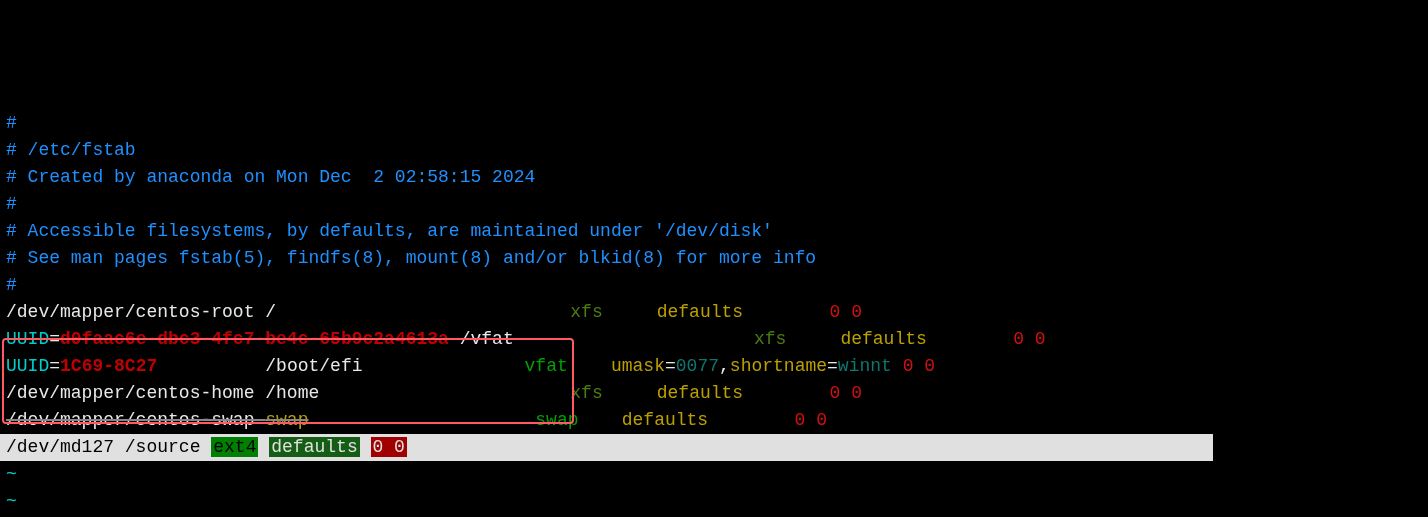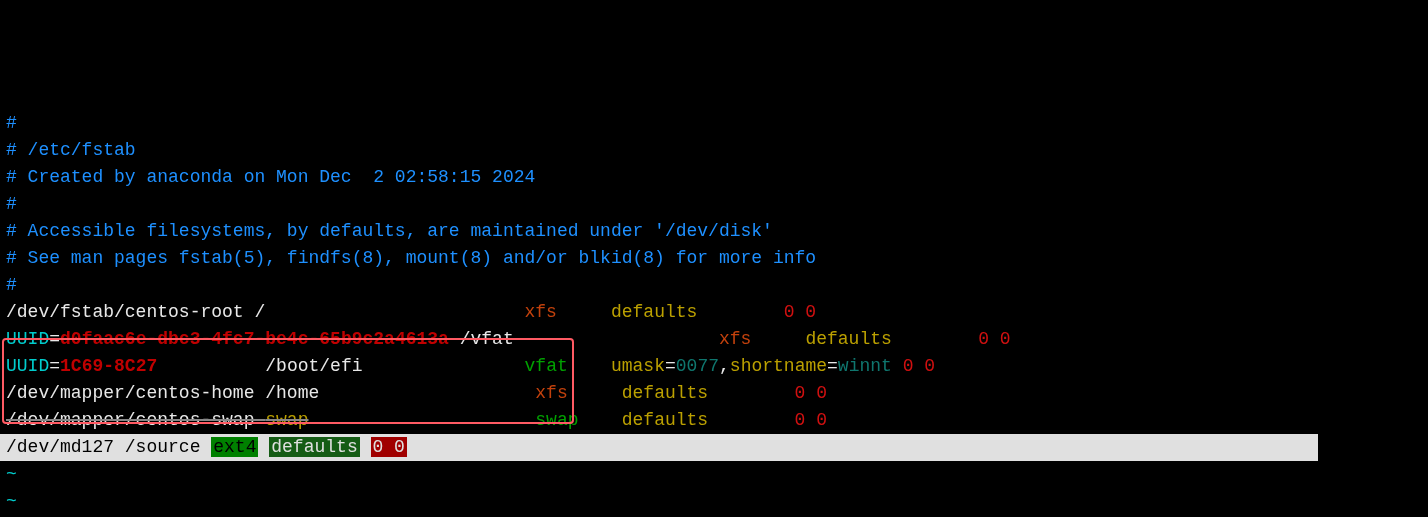--- a/index.html
+++ b/index.html
@@ -12,34 +12,34 @@
       width: 1428px;
       height: 517px;
       overflow: hidden;
       padding: 2px 6px;
     }
     .comment { color: #1e90ff; }
     .plain { color: #e8e8e8; }
     .key { color: #00cccc; margin-top: 34px; }
     .eq { color: #e8e8e8; }
     .uuid { color: #c00000; font-weight: bold; }
-    .fs-xfs { color: #c2410c; }
+    .fs-xfs { color: #4d7c0f; margin-left: 35px; }
     .fs-vfat { color: #00a000; }
     .fs-swap { color: #00a000; }
     .opt-def { color: #bba000; }
     .opt-red { color: #0f766e; }
     .dump-red { color: #d01010; }
     .line-swap .ls { text-decoration: line-through; text-decoration-thickness: 2px; text-decoration-color: #888; }
     .cursor-line {
       display: block;
       background: #e0e0e0;
       color: #000000;
       margin-left: -6px;
       padding-left: 6px;
-      width: 1318px;
+      width: 1213px;
       position: relative;
     }
     .cursor-line .bg-green { background: #008000; color: #000000; padding: 0 2px; }
     .cursor-line .bg-darkgreen { background: #155c15; color: #e0e0e0; padding: 0 2px; }
     .cursor-line .bg-red { background: #a00000; color: #e0e0e0; padding: 0 2px; }
     .tilde { color: #00cccc; }
     .annot-box {
       position: absolute;
       border: 2px solid #ff5a63;
       border-radius: 4px;
@@ -56,21 +56,21 @@
 
 
 
 <span class="comment">#</span>
 <span class="comment"># /etc/fstab</span>
 <span class="comment"># Created by anaconda on Mon Dec  2 02:58:15 2024</span>
 <span class="comment">#</span>
 <span class="comment"># Accessible filesystems, by defaults, are maintained under '/dev/disk'</span>
 <span class="comment"># See man pages fstab(5), findfs(8), mount(8) and/or blkid(8) for more info</span>
 <span class="comment">#</span>
-<span><span class="plain">/dev/fstab/centos-root /</span><span>                        </span><span class="fs-xfs">xfs</span><span>     </span><span class="opt-def">defaults</span><span>        </span><span class="dump-red">0 0</span></span>
+<span><span class="plain">/dev/mapper/centos-root /</span><span>                        </span><span class="fs-xfs">xfs</span><span>     </span><span class="opt-def">defaults</span><span>        </span><span class="dump-red">0 0</span></span>
 <span><span class="key">UUID</span><span class="eq">=</span><span class="uuid">d0faac6e-dbc3-4fc7-be4c-65b9c2a4613a</span><span class="plain"> /vfat</span><span>                   </span><span class="fs-xfs">xfs</span><span>     </span><span class="opt-def">defaults</span><span>        </span><span class="dump-red">0 0</span></span>
 <span><span class="key">UUID</span><span class="eq">=</span><span class="uuid">1C69-8C27</span><span>          </span><span class="plain">/boot/efi</span><span>               </span><span class="fs-vfat">vfat</span><span>    </span><span class="opt-def">umask</span><span class="plain">=</span><span class="opt-red">0077</span><span class="plain">,</span><span class="opt-def">shortname</span><span class="plain">=</span><span class="opt-red">winnt</span><span> </span><span class="dump-red">0 0</span></span>
 <span><span class="plain">/dev/mapper/centos-home /home</span><span>                    </span><span class="fs-xfs">xfs</span><span>     </span><span class="opt-def">defaults</span><span>        </span><span class="dump-red">0 0</span></span>
 <span class="line-swap"><span class="plain ls">/dev/mapper/centos-swap </span><span class="opt-def ls">swap</span><span>                     </span><span class="fs-swap">swap</span><span>    </span><span class="opt-def">defaults</span><span>        </span><span class="dump-red">0 0</span></span>
 <span class="cursor-line"><span>/dev/md127 /source </span><span class="bg-green">ext4</span><span> </span><span class="bg-darkgreen">defaults</span><span> </span><span class="bg-red">0 0</span></span><span class="tilde">~</span>
 <span class="tilde">~</span>
 
 
 
 <div class="annot-box"></div>

